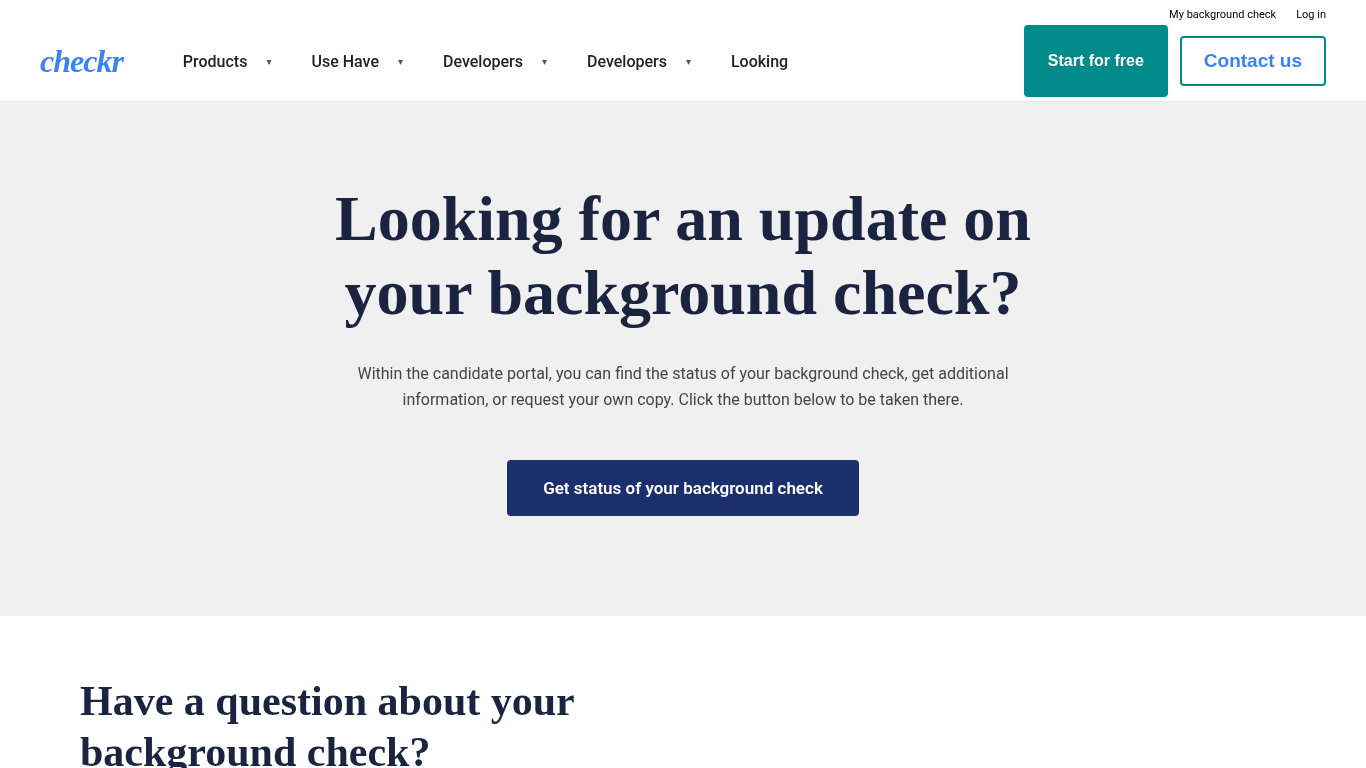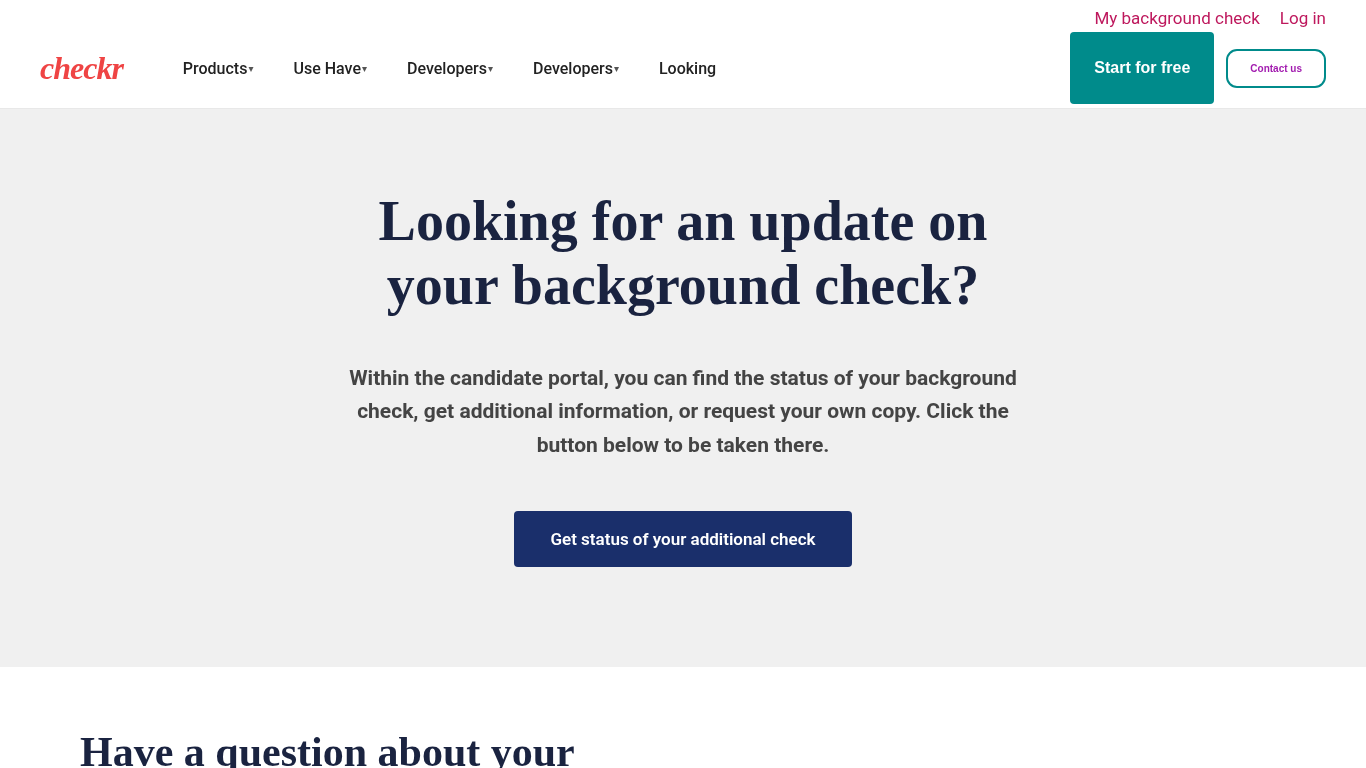--- a/index.html
+++ b/index.html
@@ -24,37 +24,37 @@
     }
 
     .header-top {
       display: flex;
       justify-content: flex-end;
       padding: 8px 40px 0;
       gap: 20px;
     }
 
     .header-top a {
-      font-size: 17px;
-      color: #be185d;
+      font-size: 11px;
+      color: #000000;
       text-decoration: none;
       cursor: pointer;
     }
 
     .header-main {
       display: flex;
       align-items: center;
       padding: 0 40px;
       height: 80px;
     }
 
     .logo {
       font-size: 32px;
       font-weight: 700;
-      color: #ef4444;
+      color: #3b82f6;
       letter-spacing: -1px;
       margin-right: 60px;
       text-decoration: none;
       font-family: Georgia, serif;
       font-style: italic;
     }
 
     .nav {
       display: flex;
       align-items: center;
@@ -63,21 +63,21 @@
     }
 
     .nav-item {
       font-size: 16px;
       color: #222;
       text-decoration: none;
       font-weight: 500;
       cursor: pointer;
       display: flex;
       align-items: center;
-      gap: 1px;
+      gap: 19px;
     }
 
     .chevron-icon {
       font-size: 10px;
       color: #555;
     }
 
     .header-actions {
       display: flex;
       align-items: center;
@@ -93,55 +93,54 @@
       font-size: 16px;
       font-weight: 600;
       border-radius: 4px;
       cursor: pointer;
       text-decoration: none;
       white-space: nowrap;
     }
 
     .btn-outline {
       background: transparent;
-      color: #a21caf;
+      color: #3b82f6;
       border: 2px solid #008b8b;
       padding: 12px 22px;
-      font-size: 10px;
+      font-size: 19px;
       font-weight: 600;
-      border-radius: 11px;
+      border-radius: 4px;
       cursor: pointer;
       text-decoration: none;
       white-space: nowrap;
     }
 
     
     .hero {
       background: #f0f0f0;
       text-align: center;
       padding: 80px 40px 100px;
     }
 
     .hero-title {
-      font-size: 56px;
+      font-size: 64px;
       font-weight: 800;
       color: #1a2340;
       line-height: 1.15;
       max-width: 720px;
-      margin: 0 auto 44px;
+      margin: 0 auto 32px;
       font-family: Georgia, 'Times New Roman', serif;
     }
 
     .hero-description {
-      font-size: 21px;
+      font-size: 16px;
       color: #444;
       line-height: 1.6;
       max-width: 680px;
       margin: 0 auto 48px;
-      font-weight: bold;
     }
 
     .btn-cta {
       background: #1a2f6b;
       color: #ffffff;
       border: none;
       padding: 18px 36px;
       font-size: 17px;
       font-weight: 600;
       border-radius: 4px;
@@ -199,19 +198,19 @@
     <div class="header-actions">
       <button class="btn-primary">Start for free</button>
       <button class="btn-outline">Contact us</button>
     </div>
   </div>
 </header>
 
 <section class="hero">
   <h1 class="hero-title">Looking for an update on your background check?</h1>
   <p class="hero-description">Within the candidate portal, you can find the status of your background check, get additional information, or request your own copy. Click the button below to be taken there.</p>
-  <a class="btn-cta">Get status of your additional check</a>
+  <a class="btn-cta">Get status of your background check</a>
 </section>
 
 <section class="faq-section">
   <h2 class="faq-title">Have a question about your background check?</h2>
 
 </section>
 
 </body></html>

